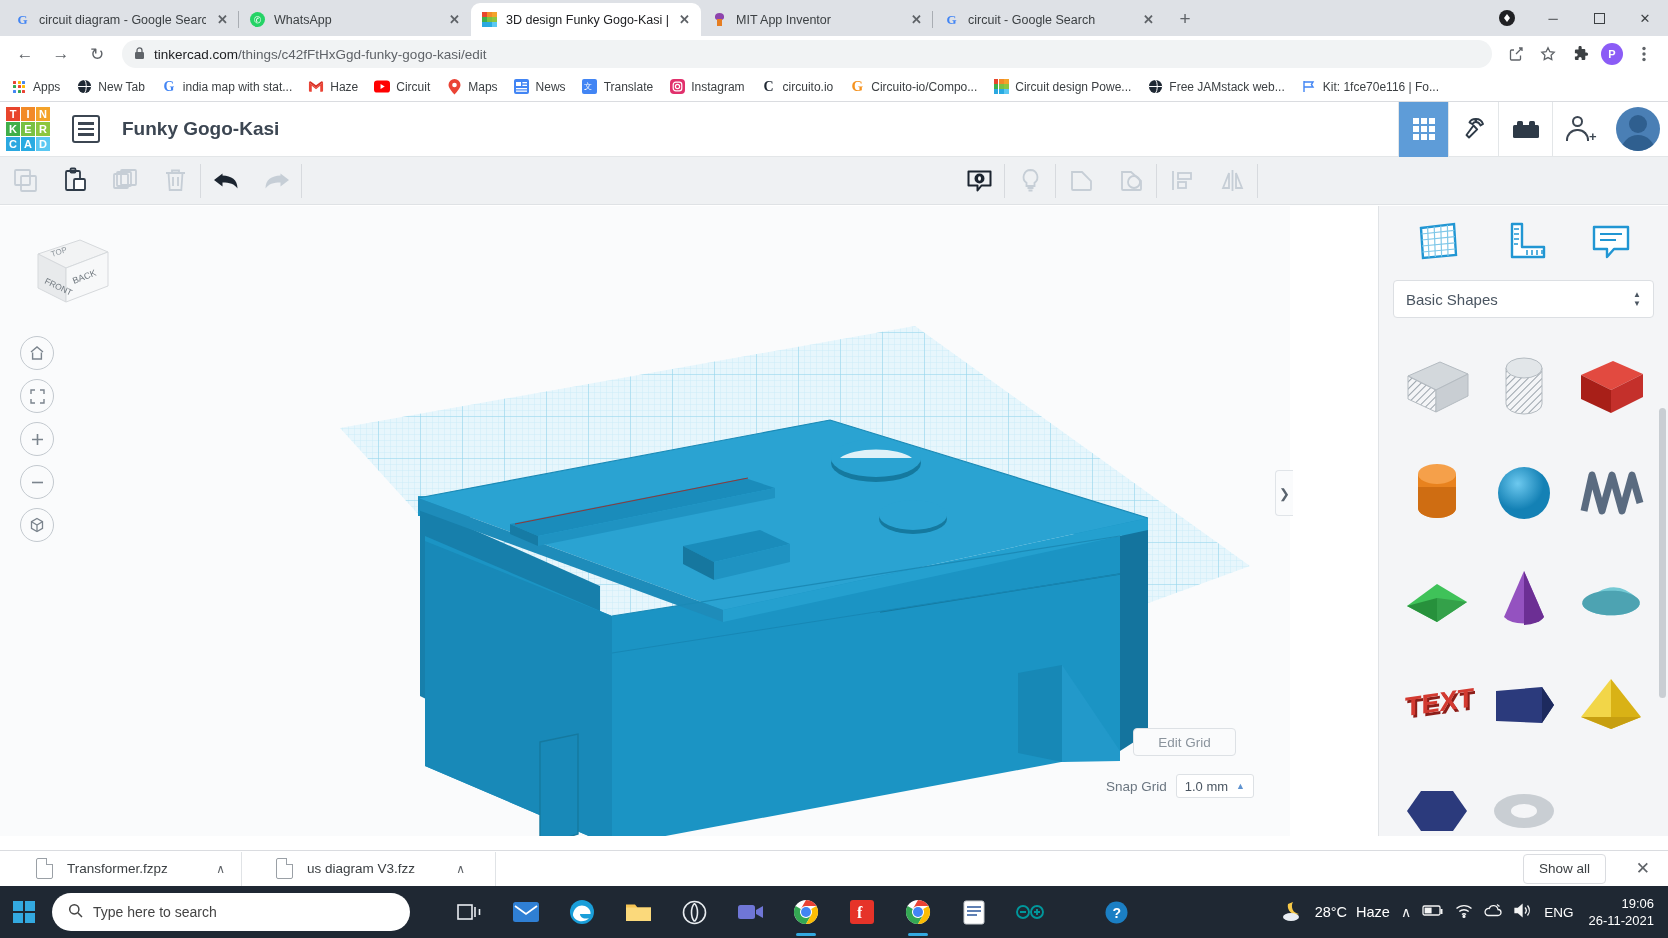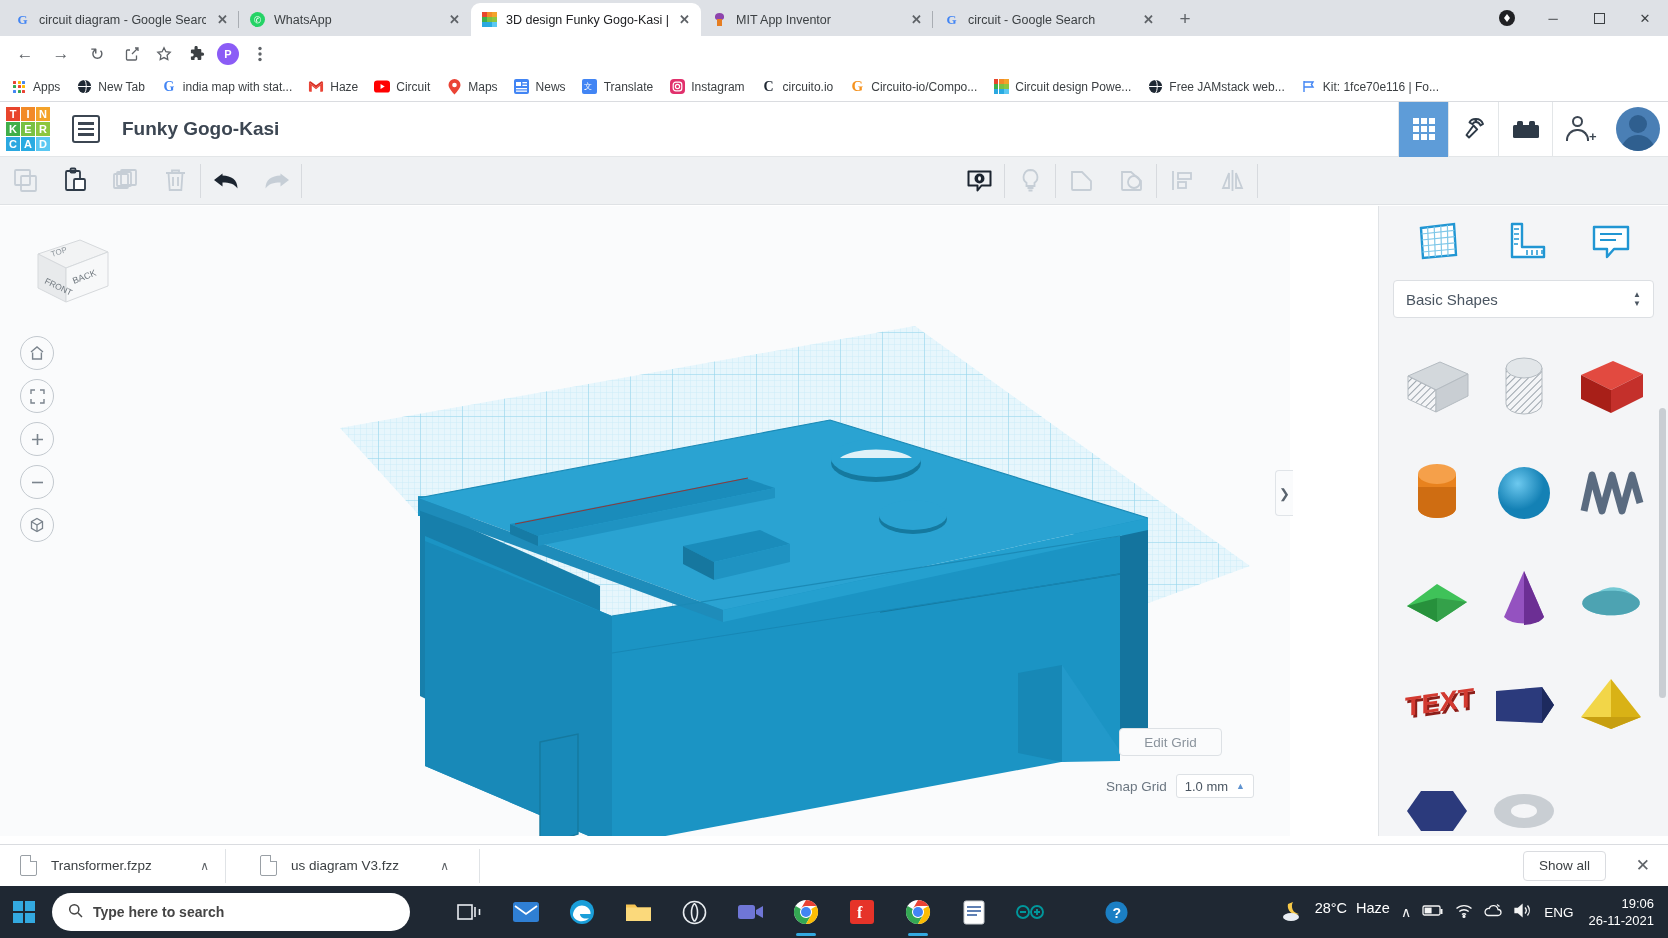--- a/index.html
+++ b/index.html
@@ -173,21 +173,21 @@
     position: absolute; left: 0; top: 206px; width: 1290px; bottom: 102px;
     background: #fafbfc; overflow: hidden;
   }
   .viewcube { position: absolute; left: 22px; top: 22px; width: 90px; height: 80px; }
   .nav-tools { position: absolute; left: 20px; top: 130px;
     display: flex; flex-direction: column; gap: 9px; }
   .nav-btn { width: 34px; height: 34px; border-radius: 50%;
     border: 1.5px solid #c3c9cf; background: #fafbfc; color: #7b848d;
     display: flex; align-items: center; justify-content: center; font-size: 16px; }
   .edit-grid-btn {
-    position: absolute; right: 68px; bottom: 80px; width: 103px; height: 28px;
+    position: absolute; right: 54px; bottom: 80px; width: 103px; height: 28px;
     border: 1px solid #dde1e5; border-radius: 4px; background: #fafbfc;
     display: flex; align-items: center; justify-content: center;
     font-size: 13.5px; color: #8b949d;
   }
   .snapgrid-row {
     position: absolute; right: 36px; bottom: 38px;
     display: flex; align-items: center; gap: 9px;
   }
   .snapgrid-label { font-size: 13.5px; color: #6b7681; }
   .snapgrid-val { height: 24px; padding: 0 8px; border: 1px solid #dde1e5;
@@ -226,23 +226,23 @@
   }
   .shape-grid { display: grid; grid-template-columns: repeat(3, 1fr);
     row-gap: 8px; }
   .shape-cell { height: 98px; display: flex; align-items: center;
     justify-content: center; position: relative; }
   .rp-scrollbar { position: absolute; right: 2px; top: 80px; width: 7px;
     height: 290px; background: #c9ced3; border-radius: 4px; }
 
   
   .downloads {
-    position: absolute; left: 0; bottom: 52px; width: 100%; height: 42px;
+    position: absolute; left: 0; bottom: 52px; width: 100%; height: 36px;
     background: #ffffff; border-top: 1px solid #dadce0;
-    display: flex; align-items: center; padding-left: 10px;
+    display: flex; align-items: center; padding-left: 26px;
   }
   .dl-item { display: flex; align-items: center; gap: 14px; height: 34px;
     padding: 0 16px 0 10px; position: relative; min-width: 215px; }
   .dl-sep { width: 1px; height: 34px; background: #e0e3e6; }
   .dl-name { font-size: 13.5px; color: #3c4043; }
   .dl-file-ico { width: 17px; height: 21px; border: 1.3px solid #9aa0a6;
     border-radius: 2px; position: relative; flex: 0 0 17px; }
   .dl-file-ico::after { content:""; position:absolute; right:-1px; top:-1px;
     width:6px;height:6px;background:#fff;border-left:1.3px solid #9aa0a6;
     border-bottom:1.3px solid #9aa0a6;}
@@ -260,30 +260,30 @@
     background: #1f2833; display: flex; align-items: center;
   }
   .start-btn { width: 48px; height: 52px; display: flex; align-items: center;
     justify-content: center; }
   .win-logo { display: grid; grid-template-columns: repeat(2, 10px);
     grid-template-rows: repeat(2, 10px); gap: 2.5px; }
   .win-logo i { display: block; background: #33a9e0; }
   .tb-search {
     width: 358px; height: 38px; background: #ffffff; border-radius: 19px;
     display: flex; align-items: center; gap: 10px; padding: 0 16px;
-    margin-left: 4px; color: #444; font-size: 14px; font-weight: bold;
+    margin-left: 4px; color: #444; font-size: 14px;
   }
   .tb-icons { display: flex; align-items: center; gap: 4px; margin-left: 34px; }
   .tb-app { width: 52px; height: 52px; display: flex; align-items: center;
     justify-content: center; position: relative; }
   .tb-app.running::after { content:""; position:absolute; bottom:2px; left:16px;
     width:20px; height:3px; background:#33a9e0; border-radius:2px; }
   .tray { margin-left: auto; display: flex; align-items: center;
     gap: 11px; padding-right: 14px; color: #fff; font-size: 13.5px; }
-  .tray-weather { display: flex; gap: 9px; font-size: 14.5px; }
+  .tray-weather { display: flex; align-items: center; gap: 9px; font-size: 14.5px; }
   .clock { display: flex; flex-direction: column; align-items: flex-end;
     line-height: 17px; font-size: 13px; padding-left: 4px; }
   .tray-ico { font-size: 14px; opacity: .95; }
 </style>
 </head>
 <body>
 
 <div id="app">
 
   <div class="tabstrip">
@@ -352,20 +352,29 @@
         <span style="display:inline-block;width:11px;height:11px;border:1.4px solid #3c4043;"></span>
       </div>
       <div>✕</div>
     </div>
   </div>
 
   <div class="omnibar">
     <div class="navbtn">←</div>
     <div class="navbtn">→</div>
     <div class="navbtn">↻</div>
+    <div class="urlbox">
+      <span class="lock">
+        <svg width="11" height="13" viewBox="0 0 11 13">
+            <rect x="1" y="5" width="9" height="7" rx="1.2" fill="#5f6368"></rect>
+            <path d="M3 5V3.4a2.5 2.5 0 015 0V5" stroke="#5f6368" stroke-width="1.3" fill="none"></path>
+          </svg>
+      </span>
+      <span class="urltext"><span class="host">tinkercad.com</span><span class="path">/things/c42fFtHxGgd-funky-gogo-kasi/edit</span></span>
+    </div>
     <div class="omni-icons">
       <div>
         <svg width="16" height="16" viewBox="0 0 16 16" fill="none" stroke="#5f6368" stroke-width="1.3">
             <path d="M11 2h3v3M14 2L8 8"></path>
             <path d="M12.5 9.5V13a1 1 0 01-1 1h-8a1 1 0 01-1-1V5a1 1 0 011-1H6"></path>
           </svg>
       </div>
       <div>
         <svg width="16" height="16" viewBox="0 0 16 16" fill="none" stroke="#5f6368" stroke-width="1.3">
             <path d="M8 1.8l1.9 3.9 4.3.6-3.1 3 .7 4.3L8 11.6 4.2 13.6l.7-4.3-3.1-3 4.3-.6z"></path>

